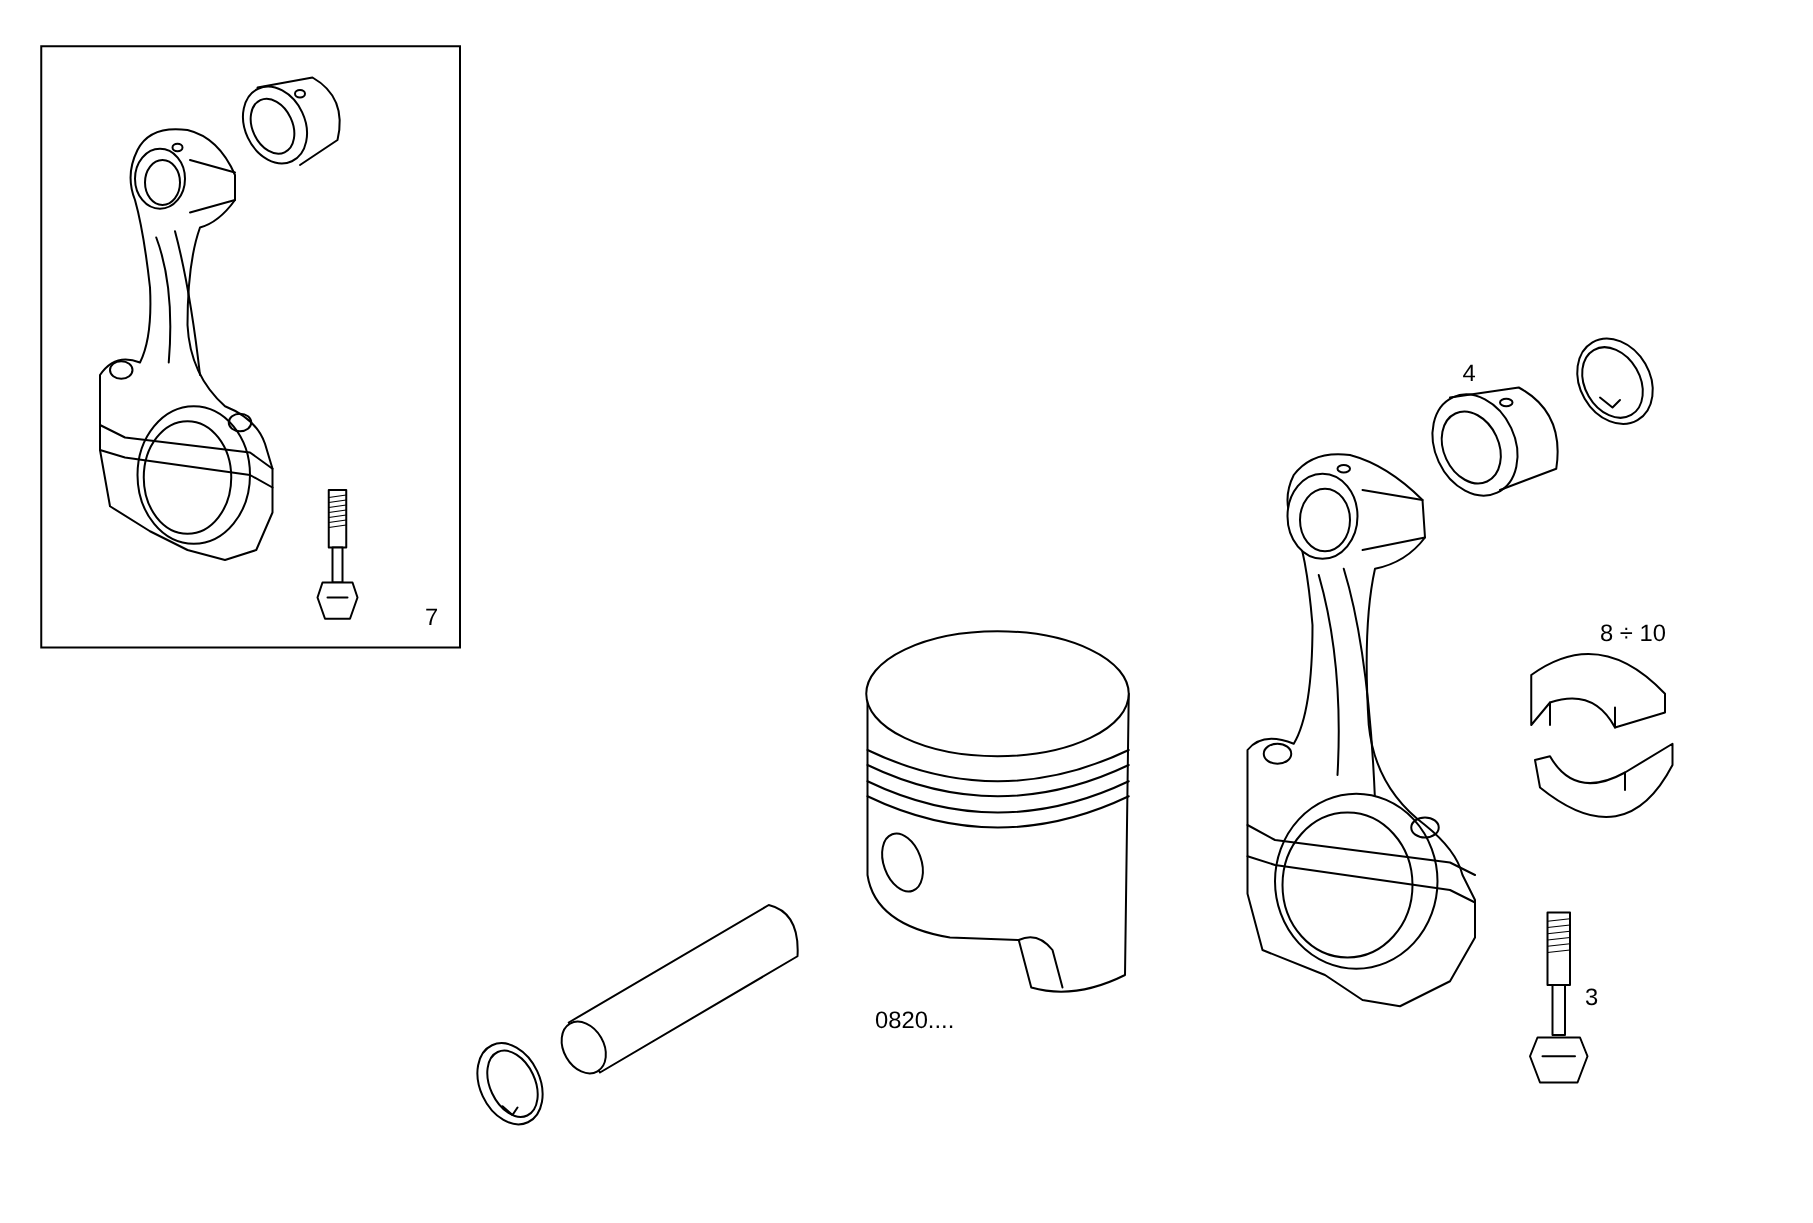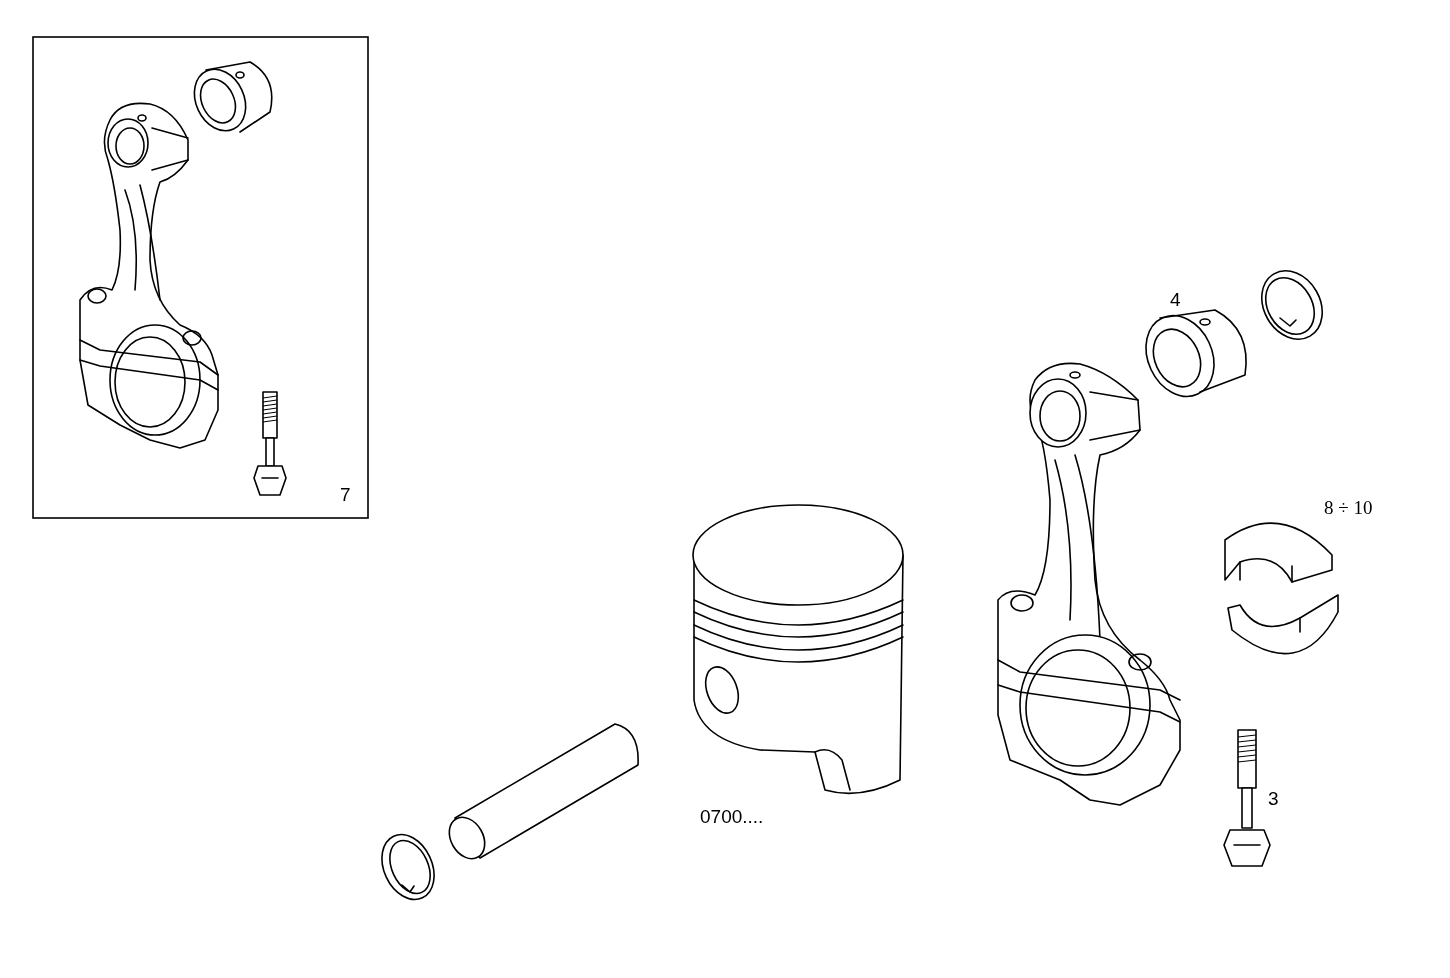--- a/index.html
+++ b/index.html
@@ -117,15 +117,15 @@
 
   <g>
     <ellipse cx="408" cy="867" rx="24" ry="34" class="ln" transform="rotate(-25 408 867)"></ellipse>
     <ellipse cx="410" cy="867" rx="18" ry="28" class="ln" transform="rotate(-25 410 867)"></ellipse>
     <path class="ln" d="M402 885 L410 892 L414 886"></path>
   </g>
 </svg>
 
 <div class="lbl" style="left:340px; top:485px;">7</div>
 <div class="lbl" style="left:1170px; top:290px;">4</div>
-<div class="lbl" style="left:1324px; top:498px;font-family:Liberation Serif, serif;">8 ÷ 10</div>
+<div class="lbl" style="left:1280px; top:498px;">8 ÷ 10</div>
 <div class="lbl" style="left:1268px; top:789px;">3</div>
-<div class="lbl" style="left:700px; top:807px;">0700....</div>
+<div class="lbl" style="left:700px; top:807px;">0820....</div>
 
 </body></html>

